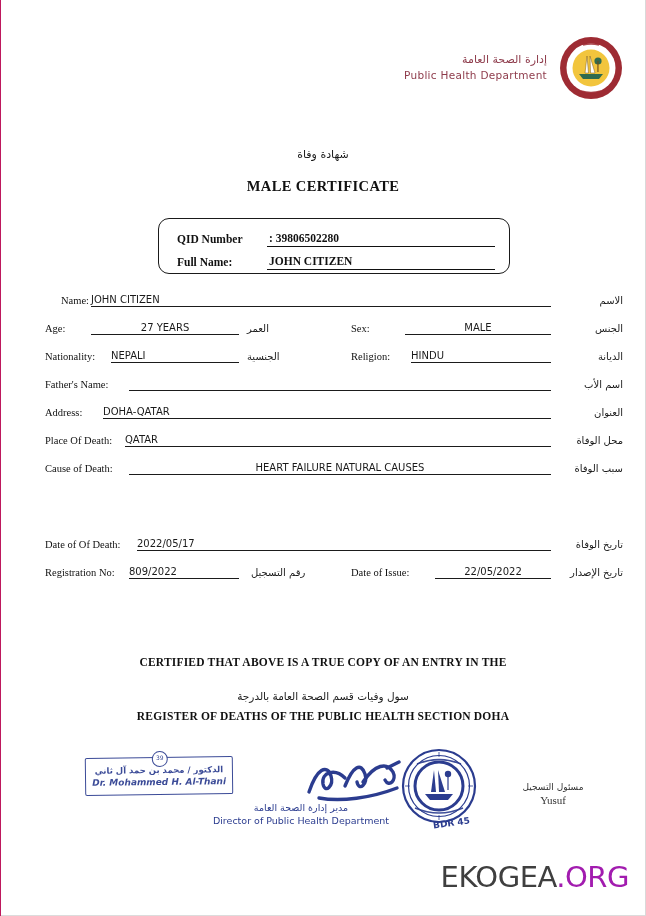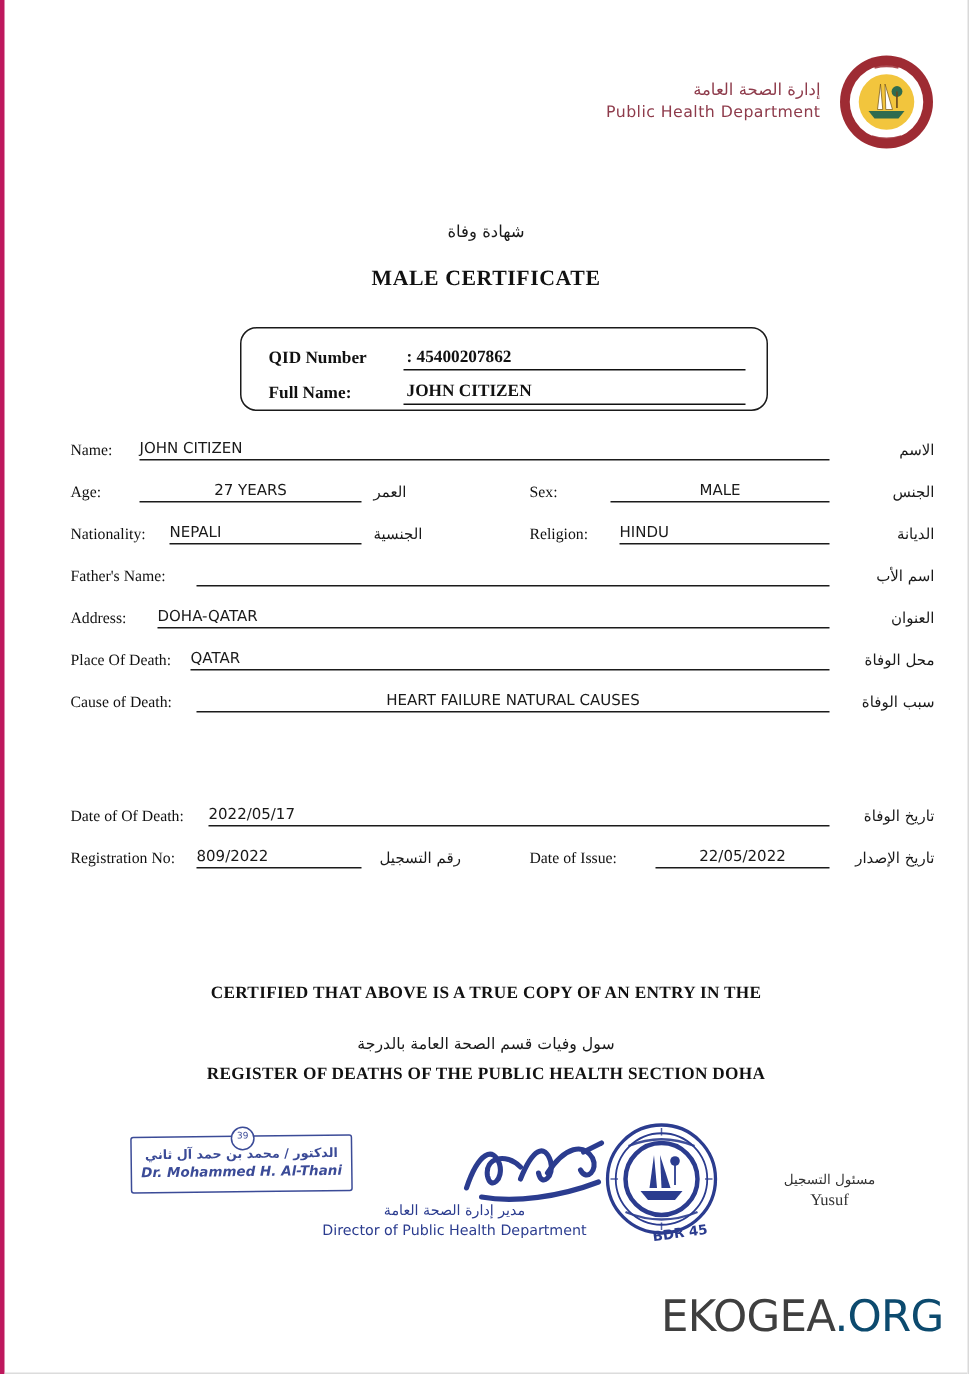--- a/index.html
+++ b/index.html
@@ -10,21 +10,21 @@
   body {
     font-family: "Liberation Serif", serif;
     color: #111111;
   }
   .page {
     position: relative;
     width: 646px;
     height: 916px;
     background: #ffffff;
     overflow: hidden;
-    border-left: 3px solid #be185d;
+    border-left: 1px solid #be185d;
     border-right: 1px solid #d9d9d9;
     box-sizing: border-box;
   }
   .page::after {
     content: "";
     position: absolute;
     left: 0; right: 0; bottom: 0;
     height: 1px;
     background: #dcdcdc;
   }
@@ -323,21 +323,21 @@
   
   .footer-logo {
     position: absolute;
     right: 16px;
     bottom: 22px;
     font-family: "DejaVu Sans", sans-serif;
     font-size: 29px;
     letter-spacing: -0.5px;
   }
   .fl-a { color: #3f3f3f; }
-  .fl-b { color: #0c4a6e; }
+  .fl-b { color: #a21caf; }
 </style>
 </head>
 <body>
 
 <div class="page">
 
   <div class="header">
     <div class="header-text">
       <div class="header-ar">إدارة الصحة العامة</div>
       <div class="header-en">Public Health Department</div>
@@ -363,35 +363,35 @@
     </div>
   </div>
 
   <div class="title-ar">شهادة وفاة</div>
   <div class="title-en">MALE CERTIFICATE</div>
 
   <div class="qid-box">
     <div class="qid-row r1">
       <div class="qid-label">QID Number</div>
       <div class="qid-value-wrap">
-        <span class="qid-value">: 45400207862</span>
+        <span class="qid-value">: 39806502280</span>
       </div>
     </div>
     <div class="qid-row r2">
       <div class="qid-label">Full Name:</div>
       <div class="qid-value-wrap">
         <span class="qid-value">JOHN CITIZEN</span>
       </div>
     </div>
   </div>
 
   <div class="form">
 
     <div class="frow">
-      <div class="cell" style="left:0;margin-top:32px;">
+      <div class="cell" style="left:16px;margin-top:32px;">
         <span class="lbl">Name:</span>
       </div>
       <div class="cell ruled" style="left:46px; width:460px;">
         <span class="val">JOHN CITIZEN</span>
       </div>
       <div class="ar-lbl ar-right">الاسم</div>
     </div>
 
     <div class="frow">
       <div class="cell" style="left:0;">

